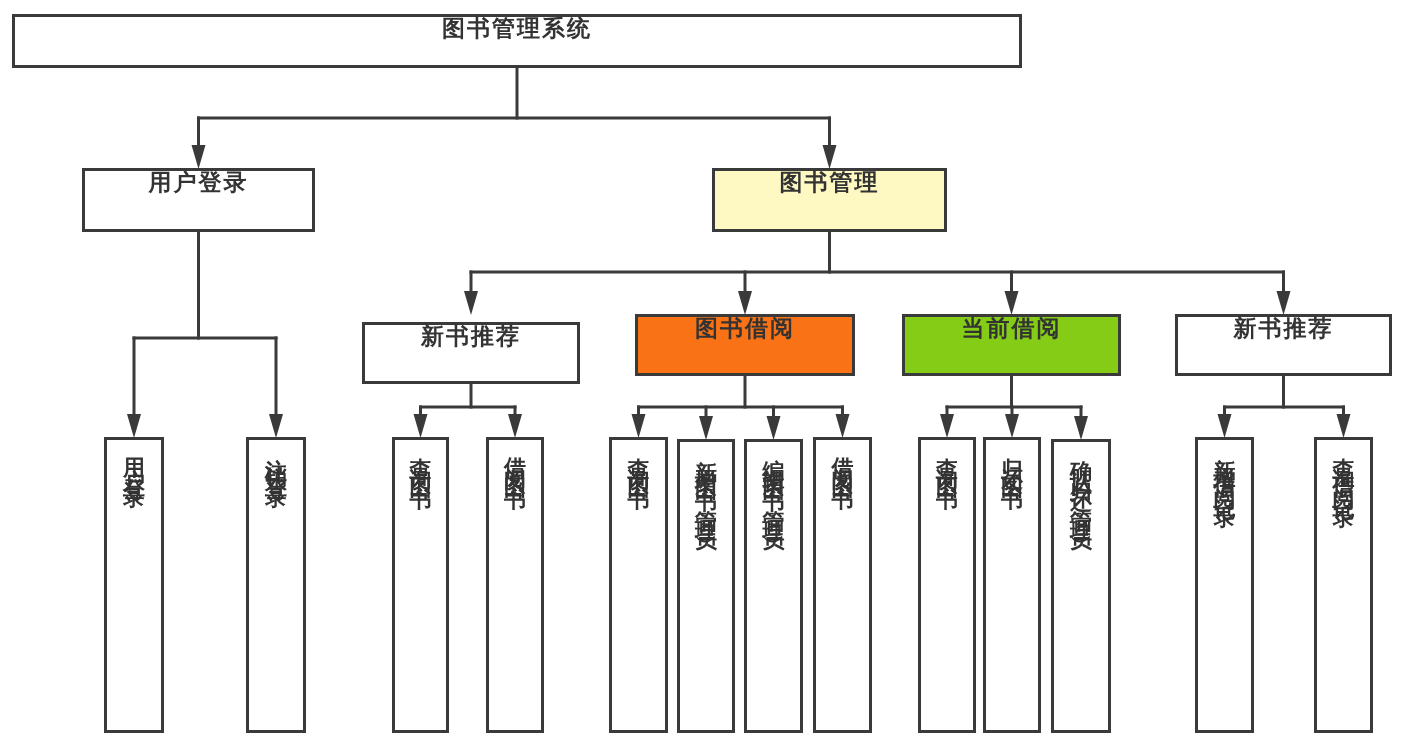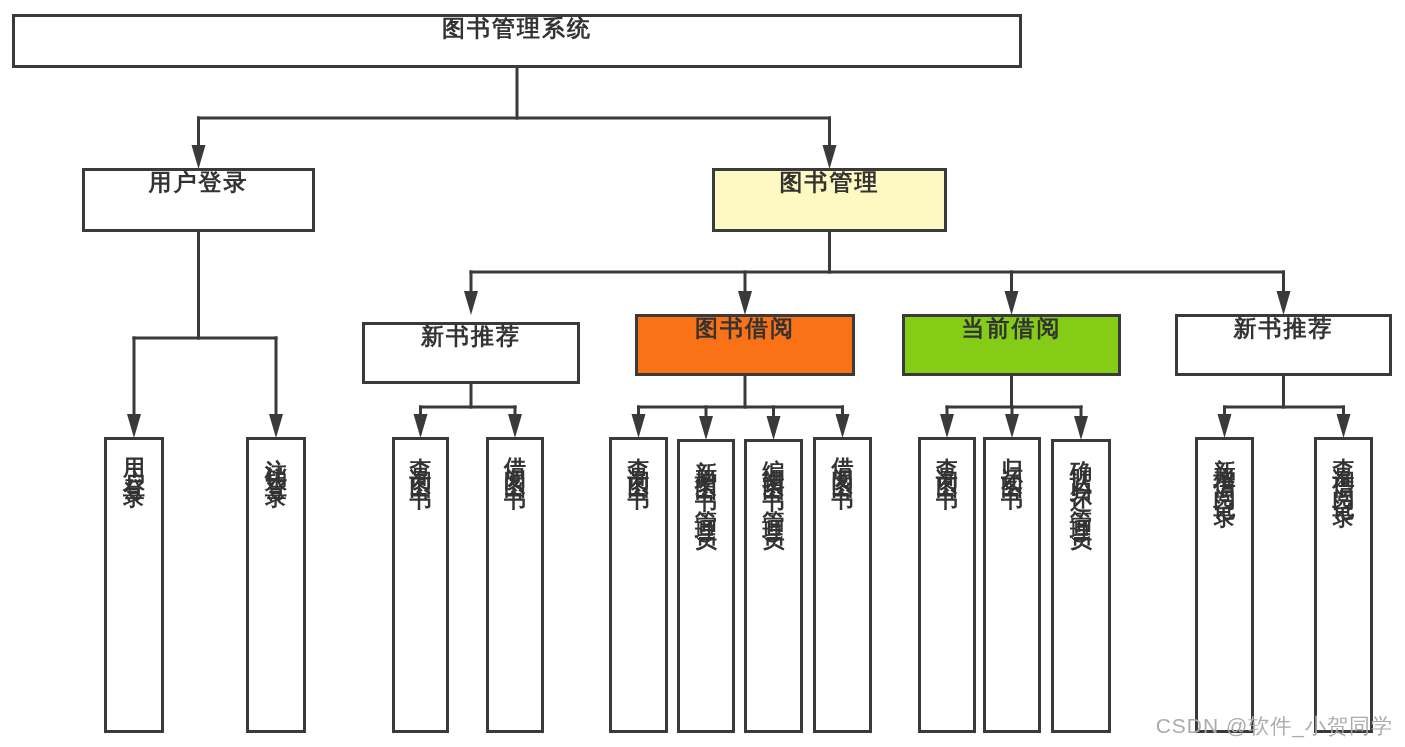--- a/index.html
+++ b/index.html
@@ -178,14 +178,13 @@
       <div class="node v" style="left: 1051px; top: 439px; width: 60px; height: 294px; border: 3px solid rgb(58, 58, 58); background: rgb(255, 255, 255); color: rgb(51, 51, 51);">
         <span class="lbl">确认归还（管理员）</span>
       </div>
       <div class="node v" style="left: 1195px; top: 437px; width: 59px; height: 296px; border: 3px solid rgb(58, 58, 58); background: rgb(255, 255, 255); color: rgb(51, 51, 51);">
         <span class="lbl">新增借阅记录</span>
       </div>
       <div class="node v" style="left: 1314px; top: 437px; width: 59px; height: 296px; border: 3px solid rgb(58, 58, 58); background: rgb(255, 255, 255); color: rgb(51, 51, 51);">
         <span class="lbl">查询借阅记录</span>
       </div>
     </div>
-  <div class="watermark" style="color: rgb(171, 171, 171);">CSDN @软件_小贺同学</div>
 </div>
 
 </body></html>

